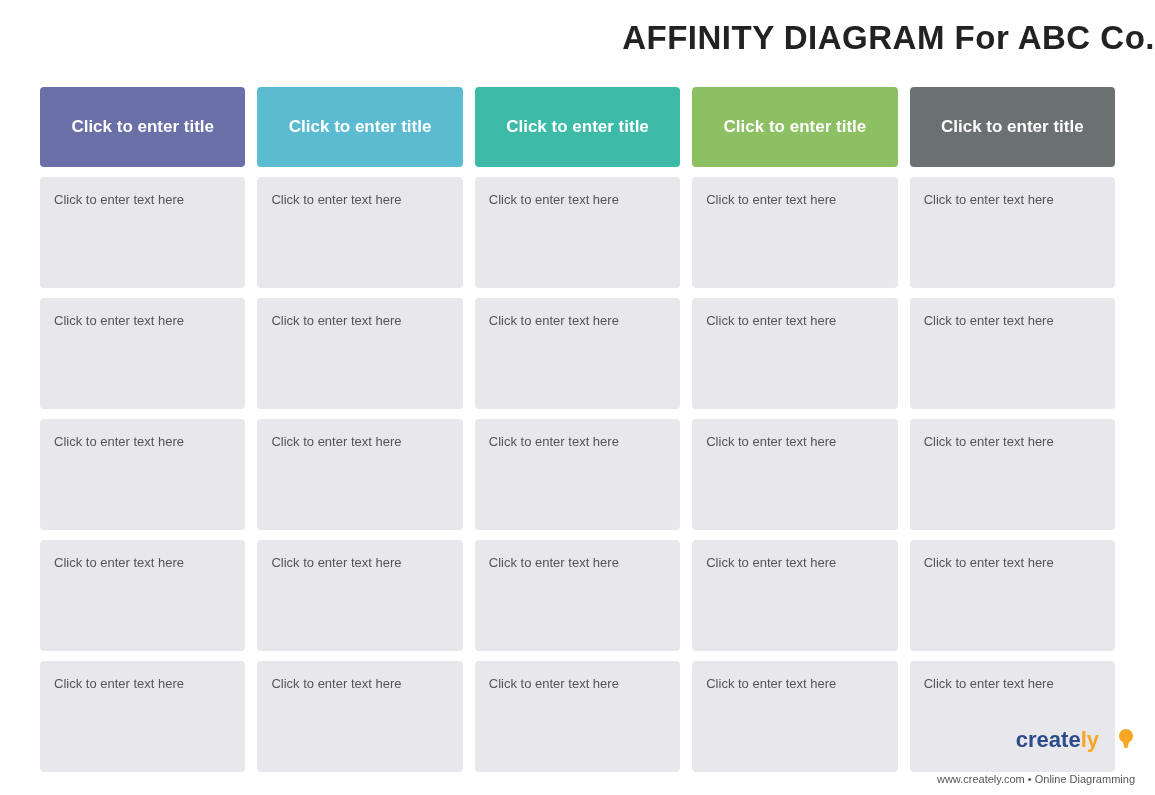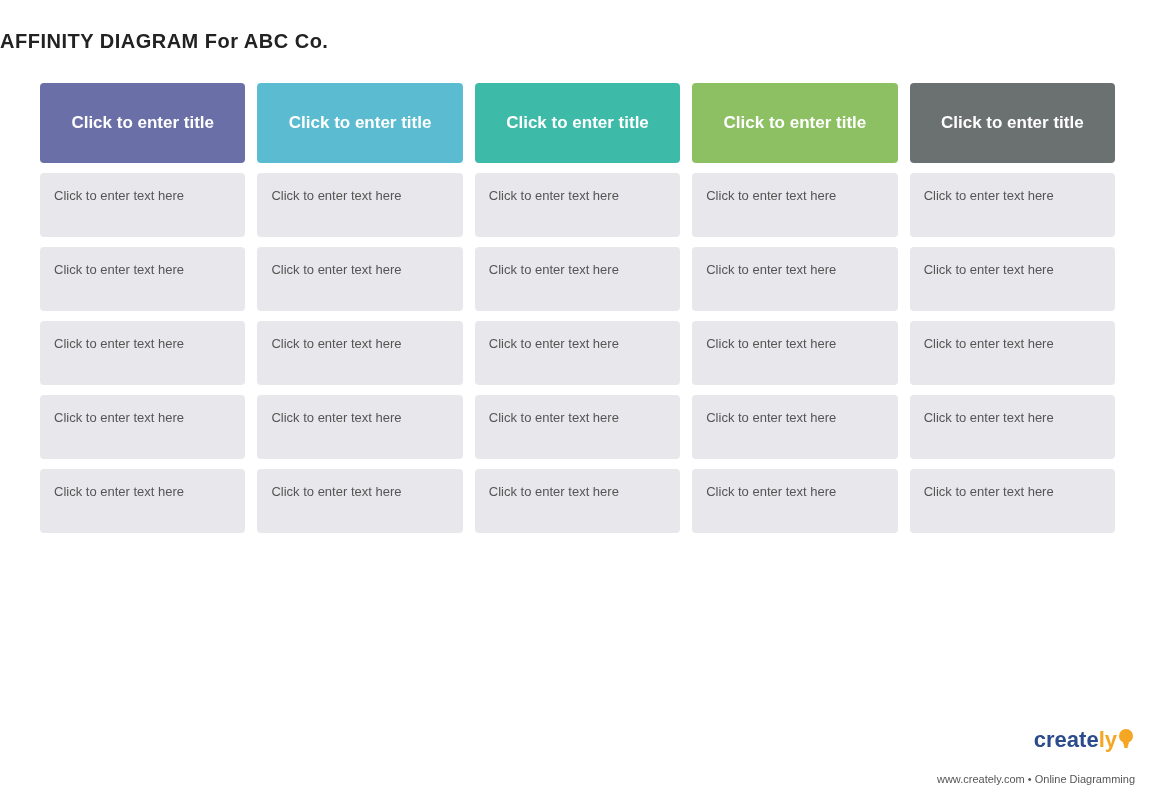--- a/index.html
+++ b/index.html
@@ -4,24 +4,24 @@
   <style>
     * { box-sizing: border-box; margin: 0; padding: 0; }
     body {
       background: #ffffff;
       font-family: 'Segoe UI', Arial, sans-serif;
       width: 1155px;
       min-height: 795px;
       position: relative;
     }
     .page-title {
-      text-align: left;
-      font-size: 20px;
+      text-align: right;
+      font-size: 33px;
       font-weight: bold;
-      padding: 30px 0 20px 0;
+      padding: 19px 0 20px 0;
       color: #222;
       letter-spacing: 0.5px;
     }
     .diagram-container {
       display: flex;
       flex-direction: row;
       gap: 12px;
       padding: 0 40px;
       margin-top: 10px;
     }
@@ -48,21 +48,21 @@
     }
     .col-1 .column-header { background-color: #6b6fa8; }
     .col-2 .column-header { background-color: #5bbcd1; }
     .col-3 .column-header { background-color: #3dbba8; }
     .col-4 .column-header { background-color: #8dc063; }
     .col-5 .column-header { background-color: #6b7070; }
 
     .card {
       background: #e8e8ec;
       border-radius: 4px;
-      height: 64px;
+      height: 111px;
       display: flex;
       align-items: flex-start;
       justify-content: flex-start;
       padding: 14px 14px;
       cursor: pointer;
     }
     .card span {
       color: #555;
       font-size: 13px;
       line-height: 1.4;
@@ -71,21 +71,21 @@
       position: absolute;
       bottom: 10px;
       right: 20px;
       display: flex;
       flex-direction: column;
       align-items: flex-end;
     }
     .footer-logo {
       display: flex;
       align-items: center;
-      gap: 0;
+      gap: 18px;
     }
     .footer-logo-text {
       font-size: 22px;
       font-weight: bold;
       color: #2b4b8c;
     }
     .footer-logo-text span.create {
       color: #2b4b8c;
     }
     .footer-logo-text span.ly {

